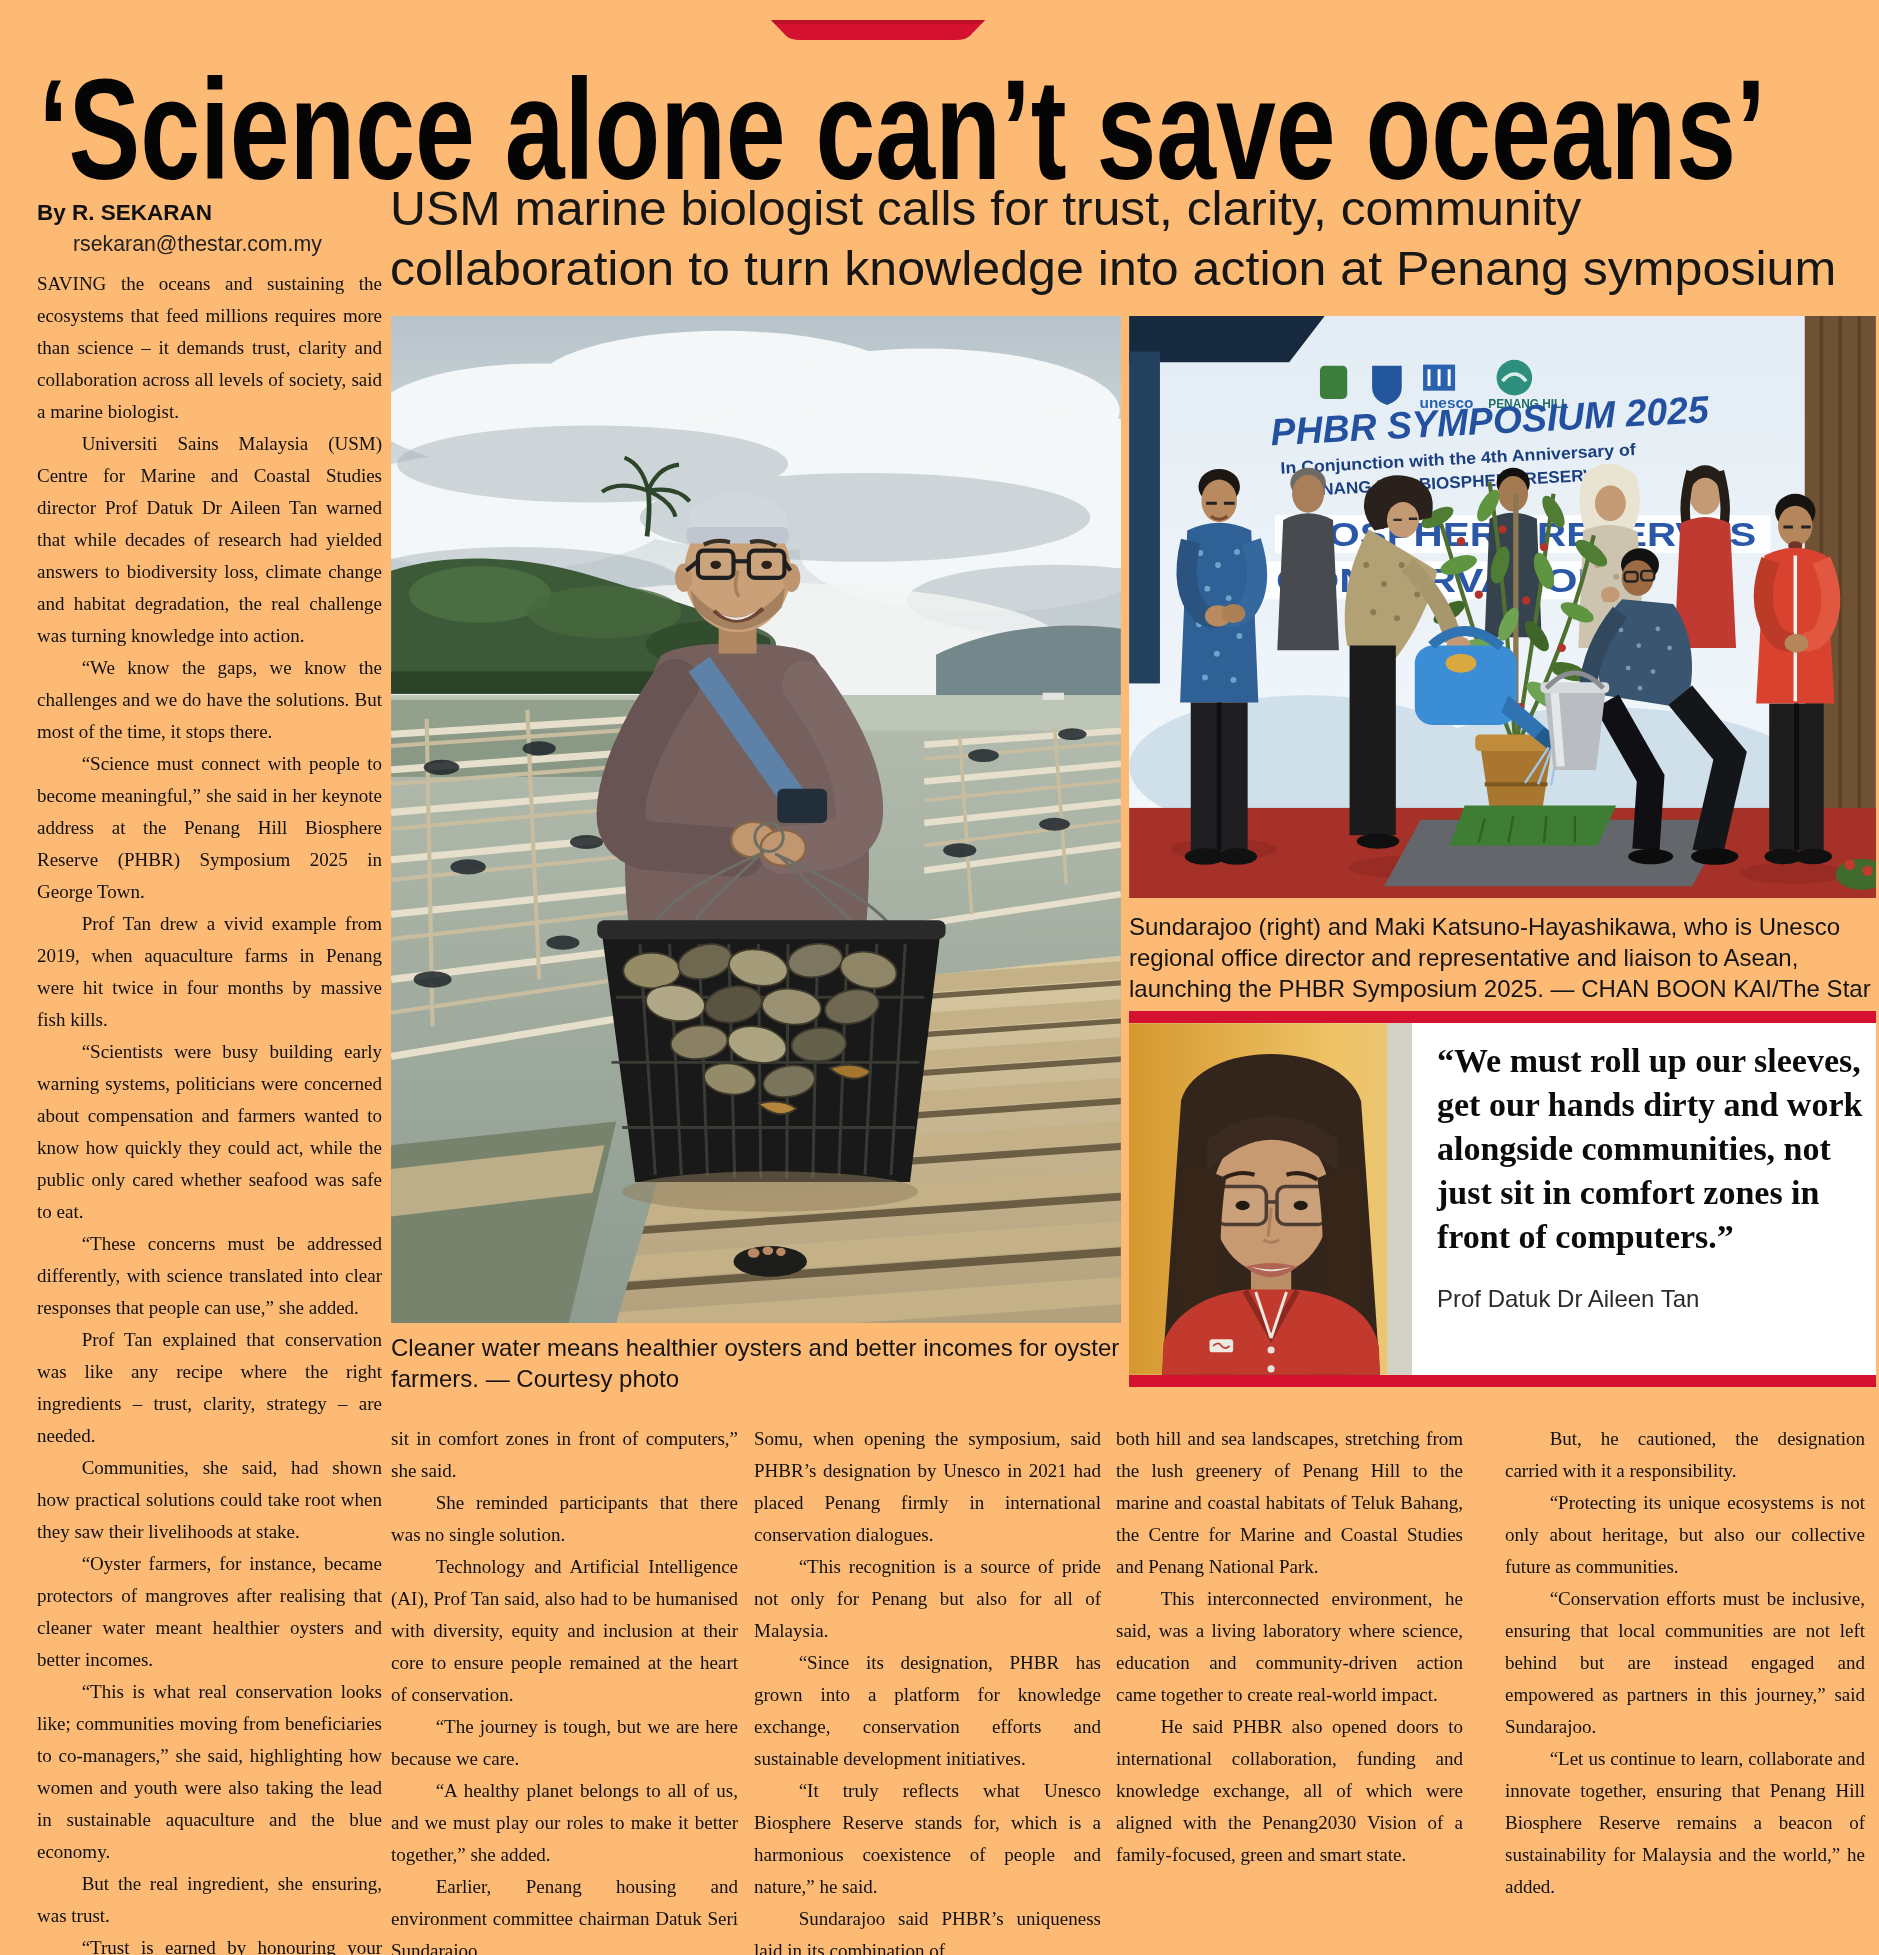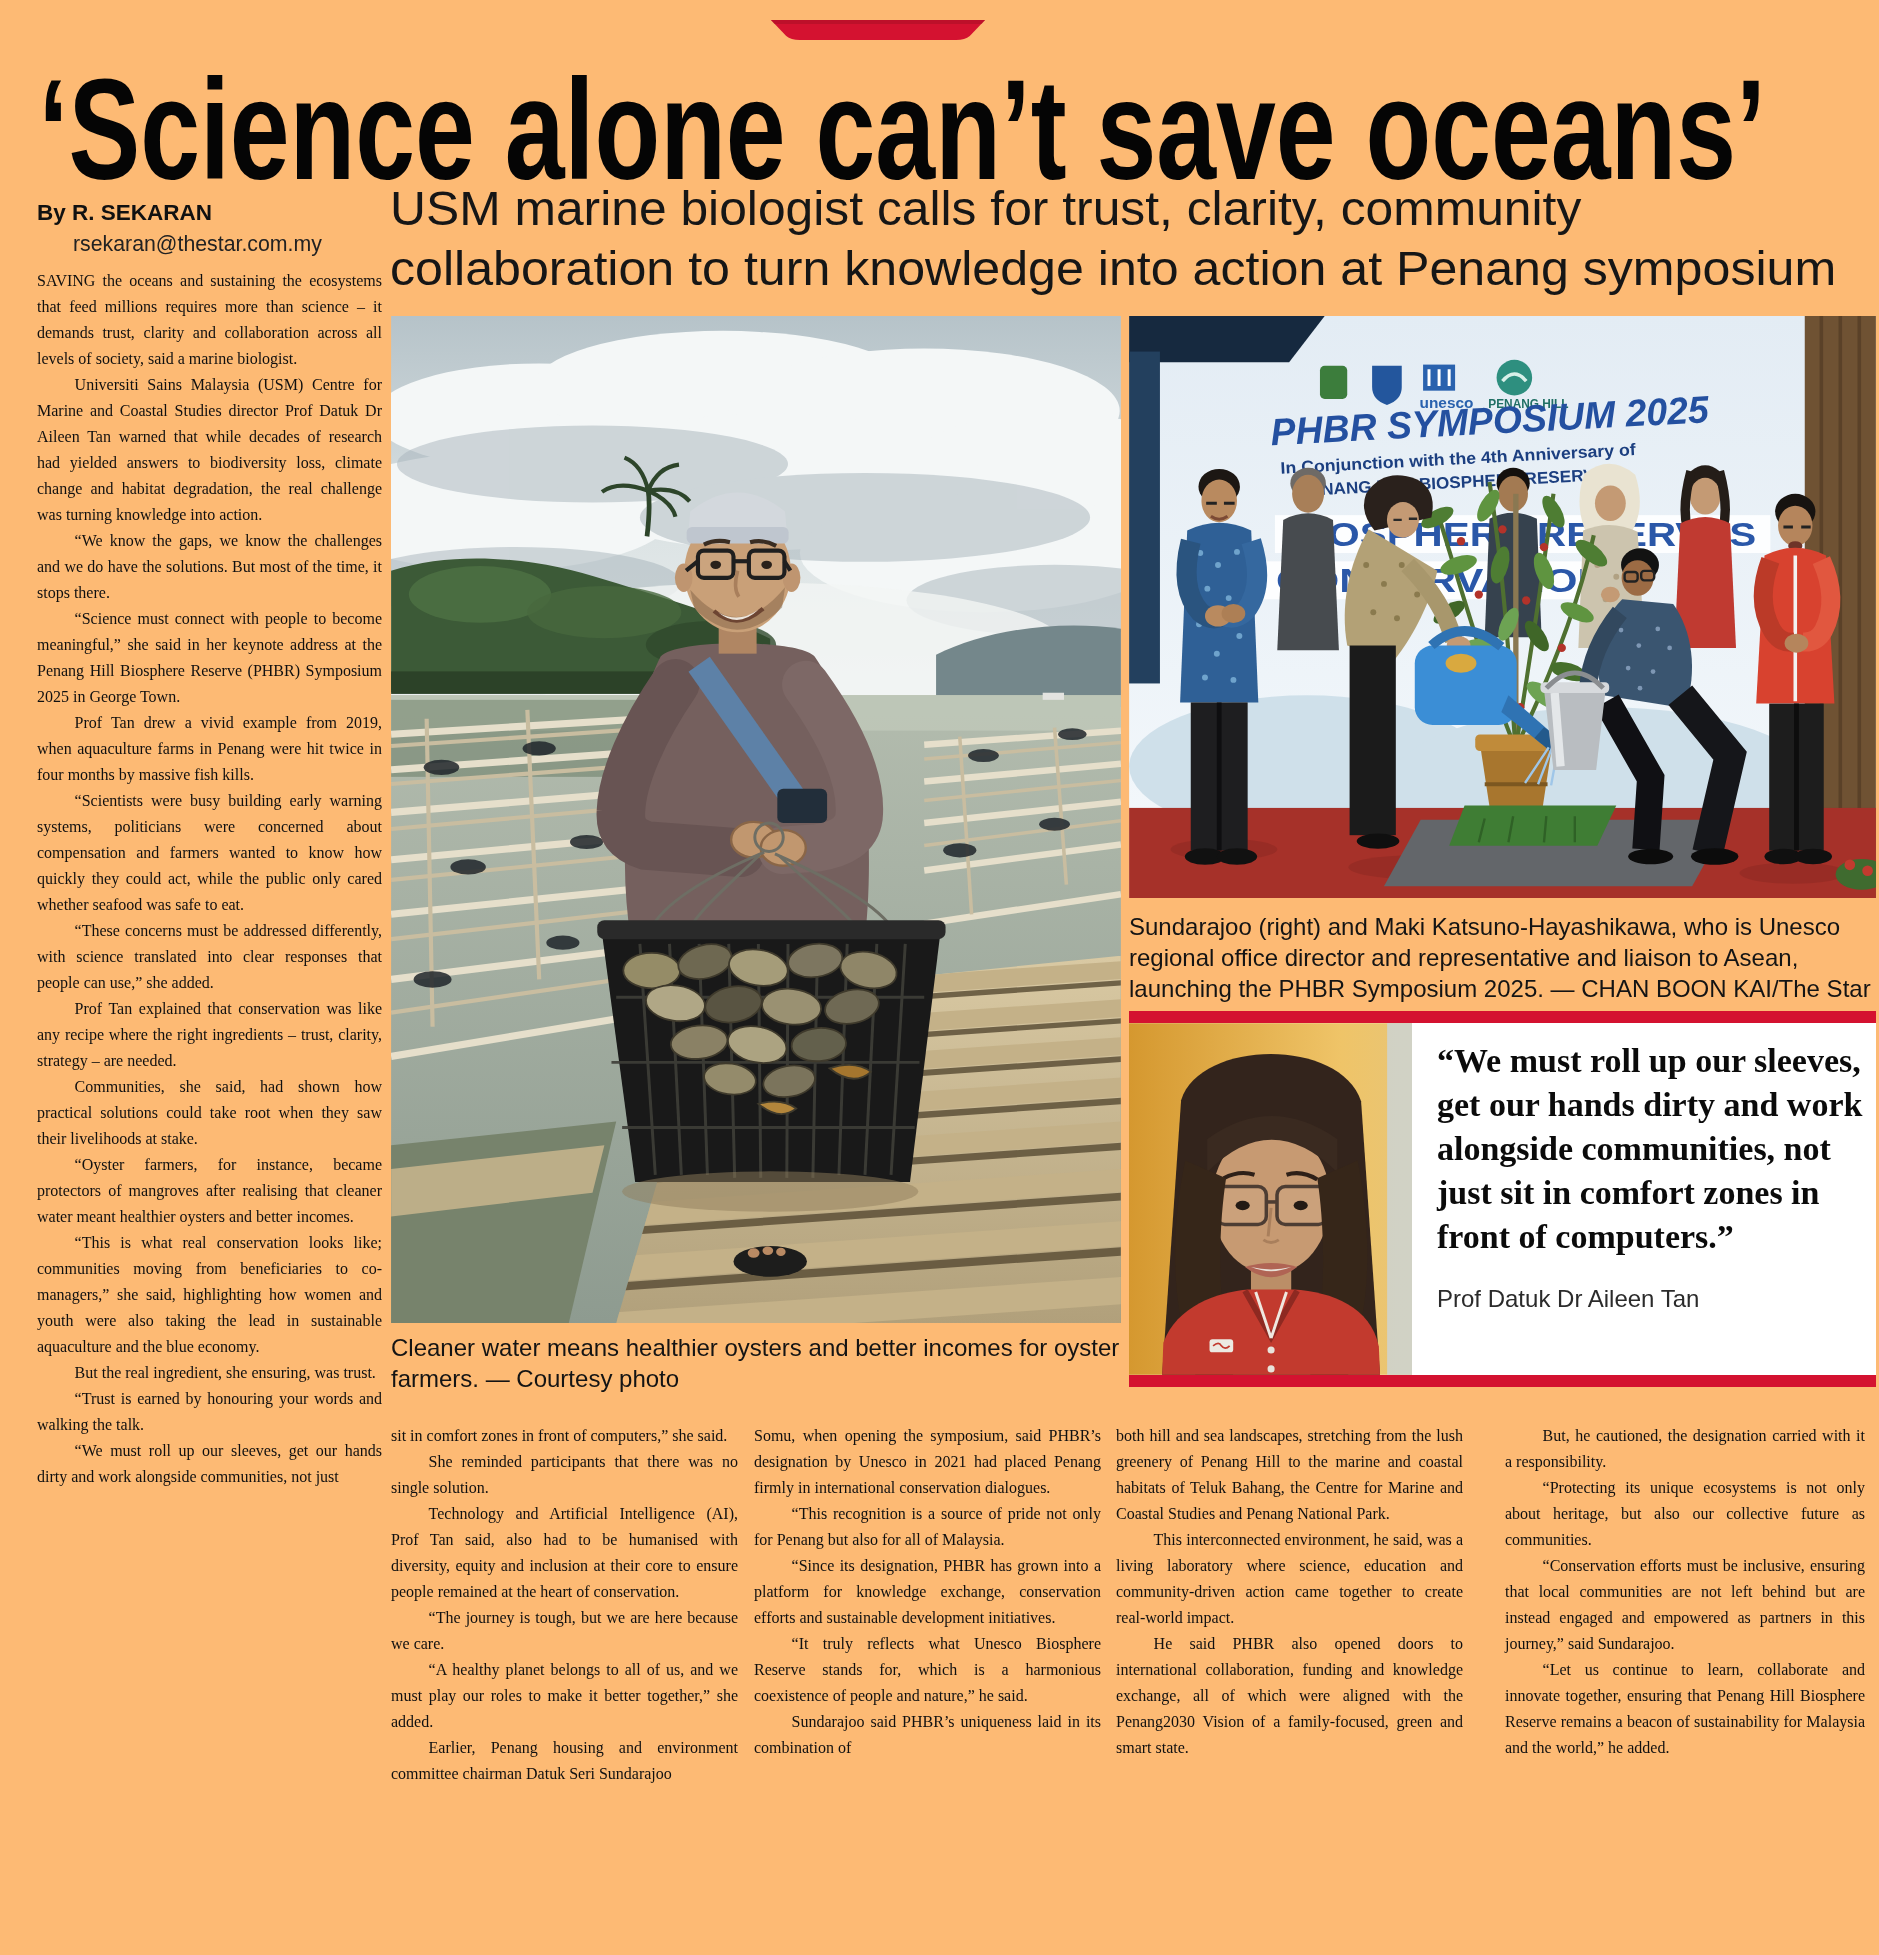--- a/index.html
+++ b/index.html
@@ -4,21 +4,21 @@
 <style>
   * { margin:0; padding:0; box-sizing:border-box; }
   html,body { background:#ffffff; }
   .page { position:relative; width:1879px; height:1955px; background:#fdba74;
           font-family:"Liberation Serif", serif; color:#0e0e0e; overflow:hidden; }
   .abs { position:absolute; }
 
   .byline-name { font-family:"Liberation Sans", sans-serif; font-weight:bold; font-size:22.5px; color:#111; }
   .byline-mail { font-family:"Liberation Sans", sans-serif; font-size:21.3px; color:#222; margin-top:6px;margin-left:36px; }
 
-  .bodycol { font-size:16px; line-height:26px; text-align:justify; color:#101010; }
+  .bodycol { font-size:19px; line-height:32px; text-align:justify; color:#101010; }
   .bodycol p { text-indent:2.35em; }
   .bodycol.no-first-indent p:first-child { text-indent:0; }
 
   .caption { font-family:"Liberation Sans", sans-serif; font-size:24px; line-height:31px; color:#141414; }
 
   .pullquote { background:#fff; }
   .pq-bar { position:absolute; left:0; right:0; height:12px; }
   .pq-photo { position:absolute; left:0; top:12px; width:283px; height:352px; }
   .pq-text { position:absolute; left:308px; top:28.4px; right:8.3px; }
   .pq-quote { font-family:"Liberation Serif", serif; font-weight:bold; font-size:34px; line-height:44px; color:#0b0b0b; }

